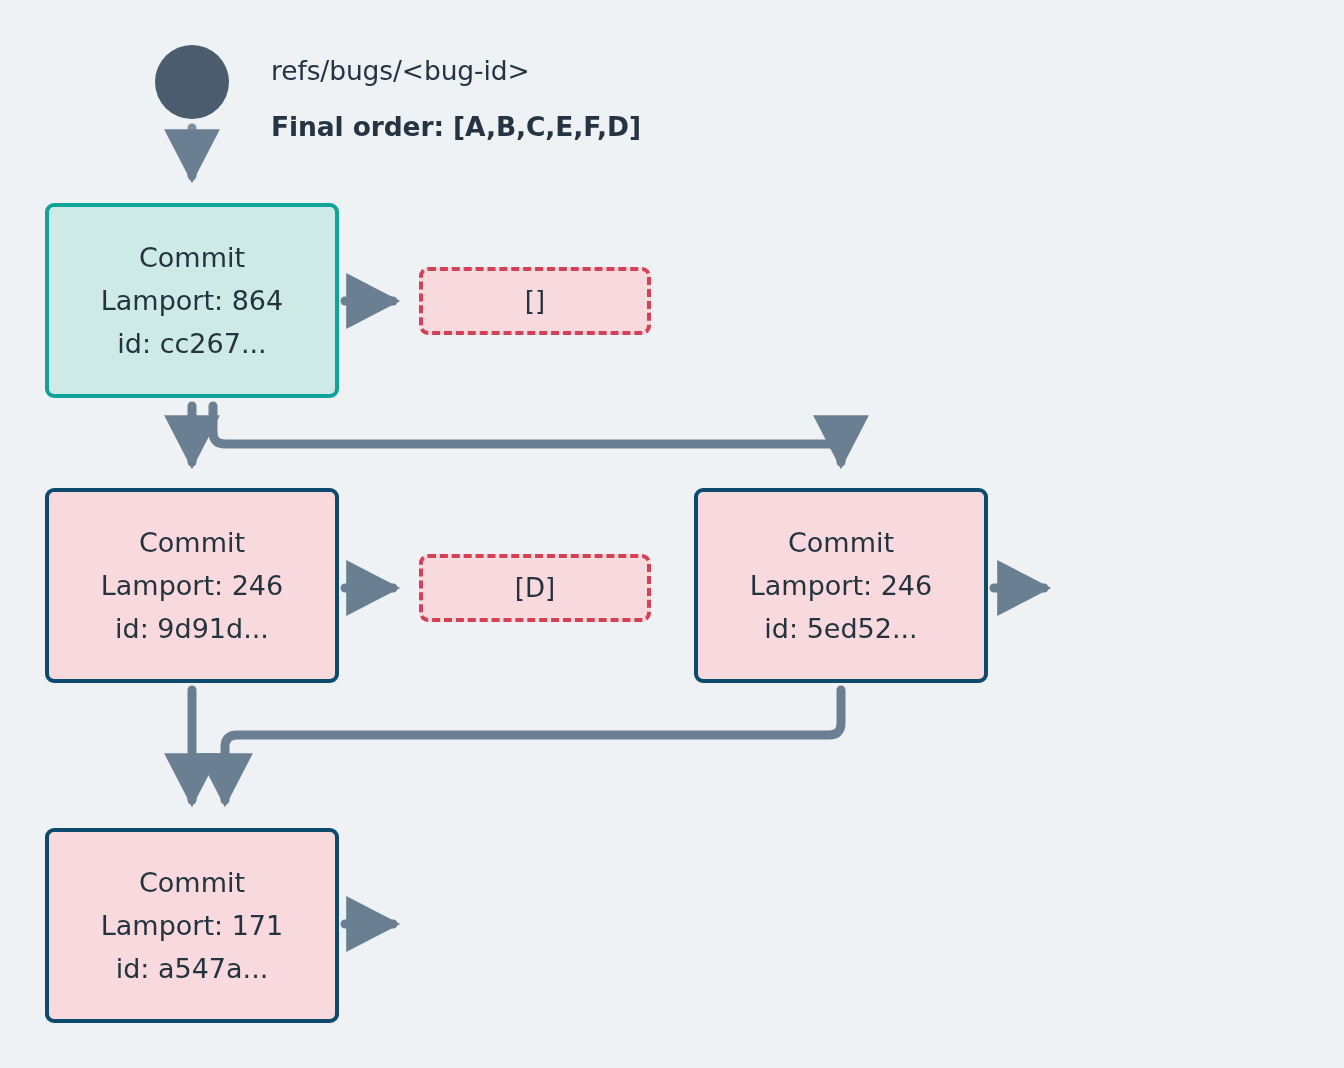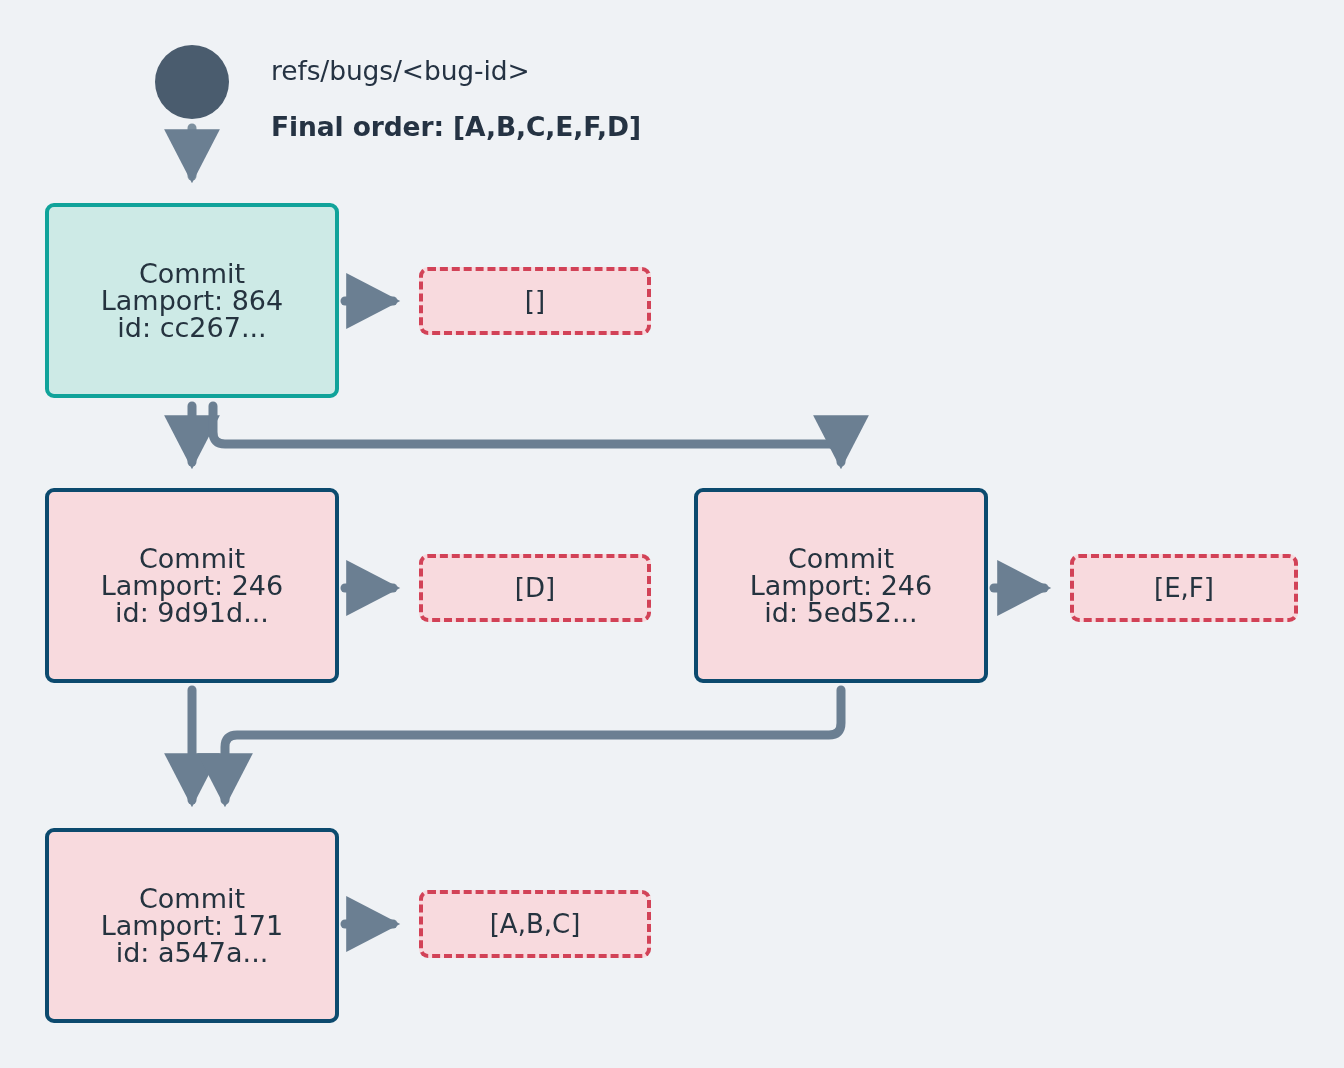--- a/index.html
+++ b/index.html
@@ -68,20 +68,21 @@
     border-radius: 9px;
     border: 4px solid #0c4a6e;
     background: #f8dade;
     display: flex;
     flex-direction: column;
     align-items: center;
     justify-content: center;
     color: #25333f;
     font-size: 27px;
     line-height: 1.0;
+    gap: 16px;
   }
   .commit.head {
     border-color: #10a39a;
     background: #cdeae6;
   }
   .commit .line {
     display: block;
     text-align: center;
     white-space: nowrap;
   }
@@ -171,17 +172,15 @@
   <div class="commit" id="node-abc">
     <span class="line">Commit</span>
     <span class="line">Lamport: 171</span>
     <span class="line">id: a547a...</span>
   </div>
 
   <div class="opbox" id="op-empty">[]</div>
 
   <div class="opbox" id="op-d">[D]</div>
 
-  <div class="opbox" id="op-ef">[E,F]</div>
 
-  <div class="opbox" id="op-abc">[A,B,C]</div>
 
 </div>
 
 </body></html>

